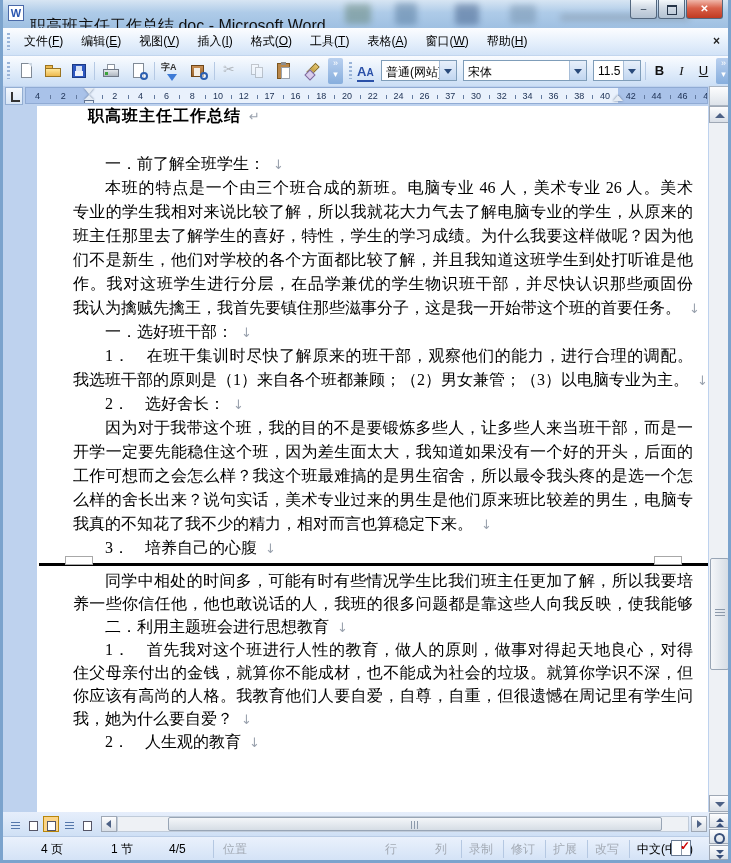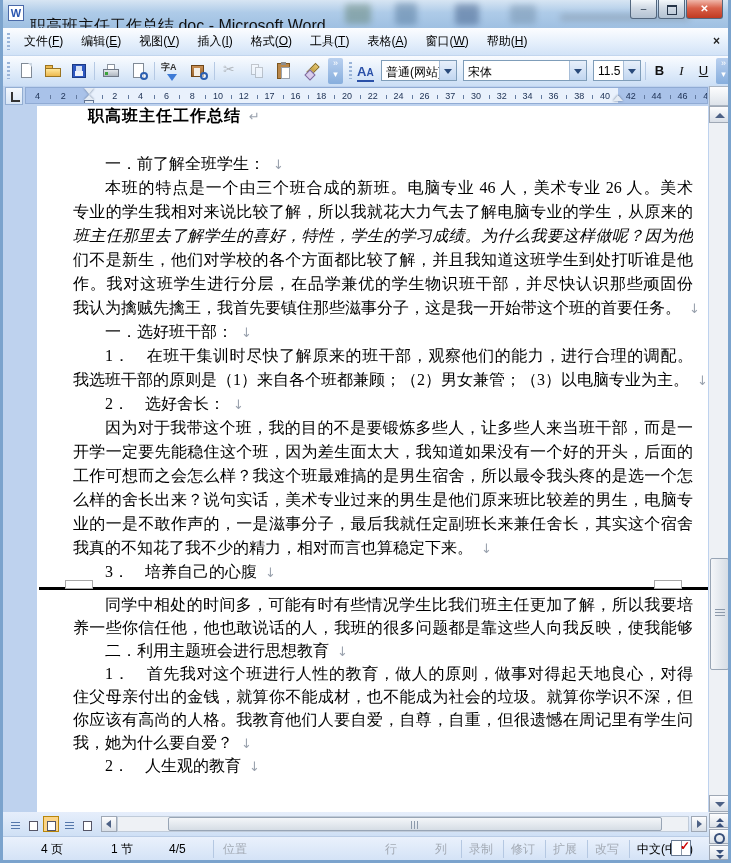--- a/index.html
+++ b/index.html
@@ -303,33 +303,32 @@
   </div>
 
   <div class="docarea">
     <div class="pagebg"></div>
     <div class="textflow">
         <div class="dline"><span class="lt bold" style="padding-left: 15px;">职高班主任工作总结</span><span class="mark">↵</span></div>
         <div class="dline"><span class="lt" style="padding-left: 0px;"></span></div>
         <div class="dline"><span class="lt" style="padding-left: 32px;">一．前了解全班学生：</span><span class="mark">↓</span></div>
         <div class="dline just"><span class="lt" style="padding-left: 32px;">本班的特点是一个由三个班合成的新班。电脑专业 46 人，美术专业 26 人。美术</span></div>
         <div class="dline just"><span class="lt" style="padding-left: 0px;">专业的学生我相对来说比较了解，所以我就花大力气去了解电脑专业的学生，从原来的</span></div>
-        <div class="dline just"><span class="lt" style="padding-left: 0px; font-style: italic;">班主任那里去了解学生的喜好，特性，学生的学习成绩。为什么我要这样做呢？因为他</span></div>
+        <div class="dline just"><span class="lt" style="padding-left: 0px;">班主任那里去了解学生的喜好，特性，学生的学习成绩。为什么我要这样做呢？因为他</span></div>
         <div class="dline just"><span class="lt" style="padding-left: 0px;">们不是新生，他们对学校的各个方面都比较了解，并且我知道这班学生到处打听谁是他</span></div>
         <div class="dline just"><span class="lt" style="padding-left: 0px;">作。我对这班学生进行分层，在品学兼优的学生物识班干部，并尽快认识那些顽固份子。</span></div>
         <div class="dline"><span class="lt" style="padding-left: 0px;">我认为擒贼先擒王，我首先要镇住那些滋事分子，这是我一开始带这个班的首要任务。</span><span class="mark">↓</span></div>
         <div class="dline"><span class="lt" style="padding-left: 32px;">一．选好班干部：</span><span class="mark">↓</span></div>
         <div class="dline just"><span class="lt" style="padding-left: 32px;">1．　在班干集训时尽快了解原来的班干部，观察他们的能力，进行合理的调配。</span></div>
         <div class="dline"><span class="lt" style="padding-left: 0px;">我选班干部的原则是（1）来自各个班都兼顾；（2）男女兼管；（3）以电脑专业为主。</span><span class="mark">↓</span></div>
         <div class="dline"><span class="lt" style="padding-left: 32px;">2．　选好舍长：</span><span class="mark">↓</span></div>
         <div class="dline just"><span class="lt" style="padding-left: 32px;">因为对于我带这个班，我的目的不是要锻炼多些人，让多些人来当班干部，而是一</span></div>
         <div class="dline just"><span class="lt" style="padding-left: 0px;">开学一定要先能稳住这个班，因为差生面太大，我知道如果没有一个好的开头，后面的</span></div>
         <div class="dline just"><span class="lt" style="padding-left: 0px;">工作可想而之会怎么样？我这个班最难搞的是男生宿舍，所以最令我头疼的是选一个怎</span></div>
         <div class="dline just"><span class="lt" style="padding-left: 0px;">么样的舍长出来？说句实话，美术专业过来的男生是他们原来班比较差的男生，电脑专</span></div>
-        <div class="dline just"><span class="lt" style="padding-left: 0px;">业的一是不敢作声的，一是滋事分子，最后我就任定副班长来兼任舍长，其实这个宿舍</span></div>
         <div class="dline"><span class="lt" style="padding-left: 0px;">我真的不知花了我不少的精力，相对而言也算稳定下来。</span><span class="mark">↓</span></div>
         <div class="dline"><span class="lt" style="padding-left: 32px;">3．　培养自己的心腹</span><span class="mark">↓</span></div>
         <div class="pgbreak">
           <span class="bar"></span>
           <span class="pbm l"></span>
           <span class="pbm r"></span>
         </div>
         <div class="dline just p2"><span class="lt" style="padding-left: 32px;">同学中相处的时间多，可能有时有些情况学生比我们班主任更加了解，所以我要培</span></div>
         <div class="dline just p2"><span class="lt" style="padding-left: 0px;">养一些你信任他，他也敢说话的人，我班的很多问题都是靠这些人向我反映，使我能够</span></div>
         <div class="dline p2"><span class="lt" style="padding-left: 32px;">二．利用主题班会进行思想教育</span><span class="mark">↓</span></div>

